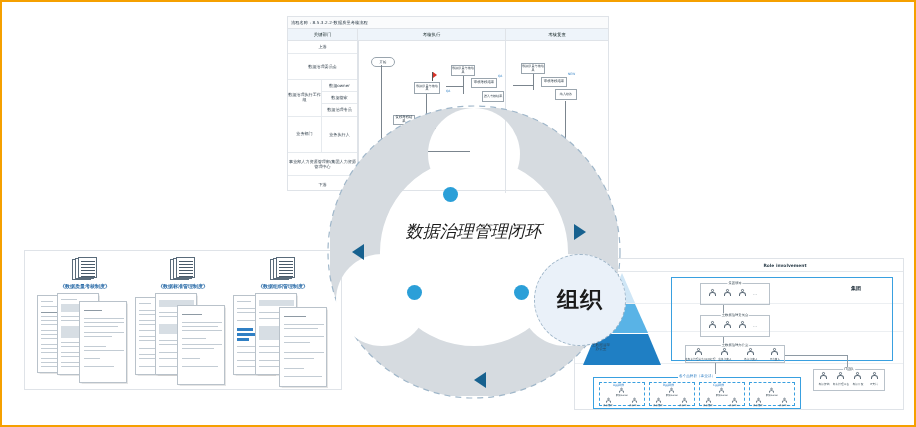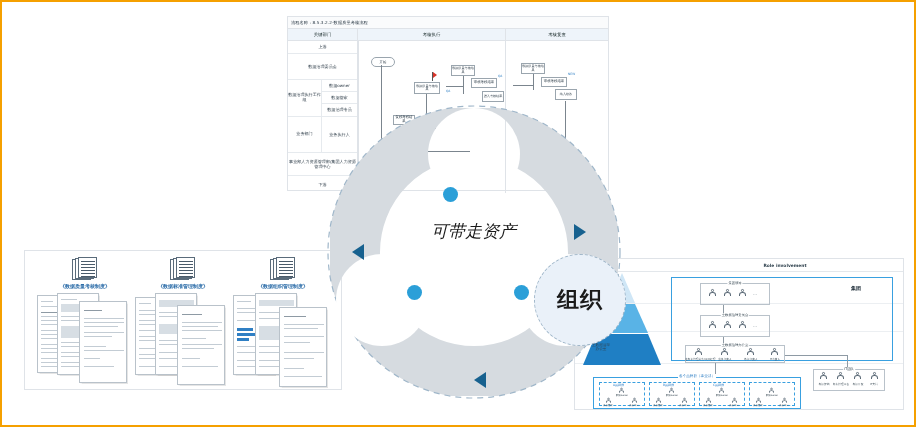--- a/index.html
+++ b/index.html
@@ -541,17 +541,17 @@
     <div class="node-dot" style="left:119px;top:85px"></div>
 
     <div class="node-dot" style="left:83px;top:183px"></div>
 
     <div class="node-circle" style="left:210px;top:152px;width:92px;height:92px">
       <span>组织</span>
     </div>
     <div class="node-dot" style="left:190px;top:183px"></div>
 
     <div class="center-text">
-      <div>可带走资产</div>
+      <div>数据治理管理闭环</div>
     </div>
   </div>
 
 </div>
 
 </body></html>

